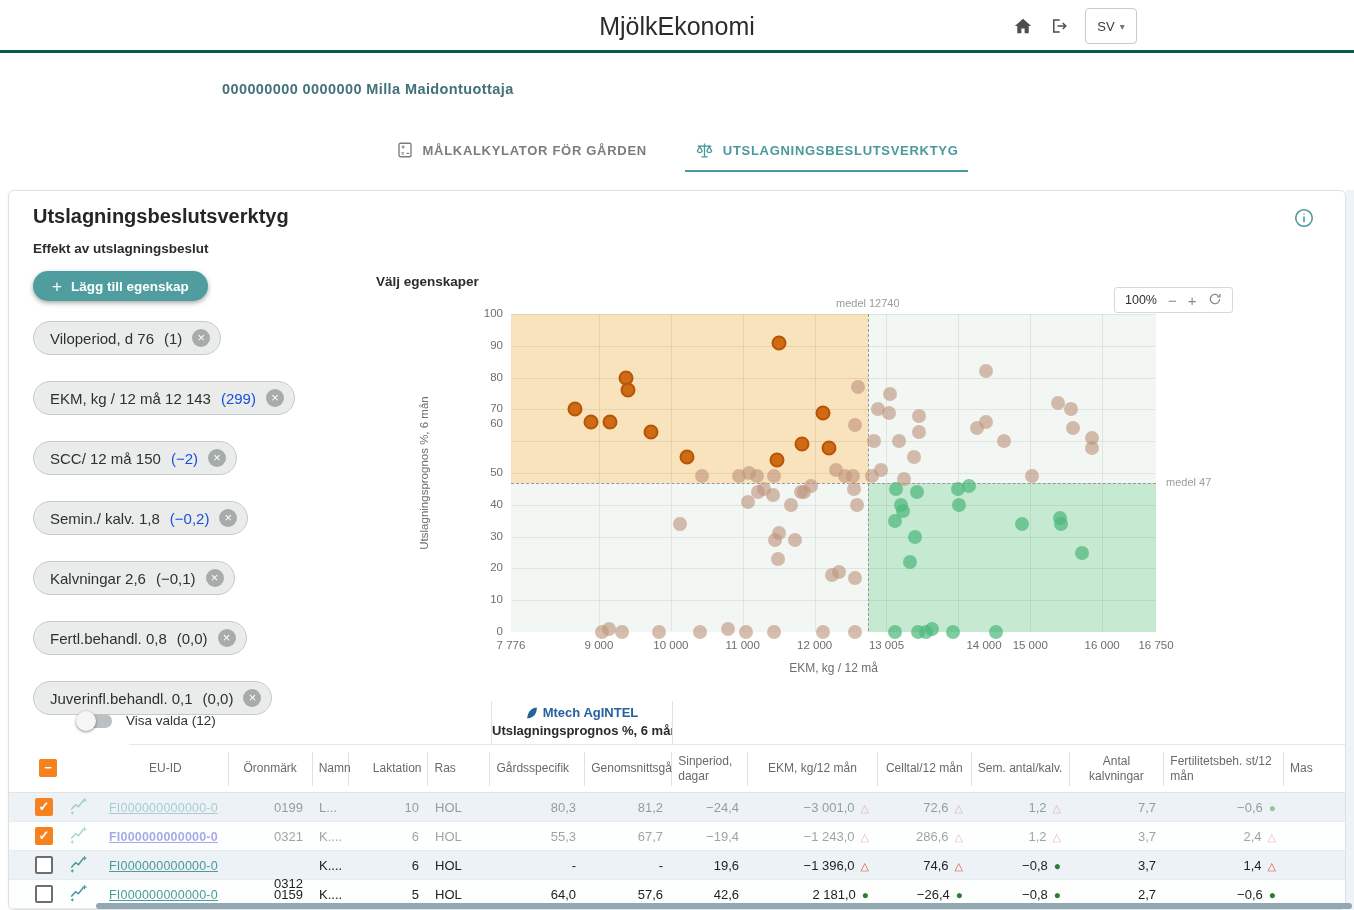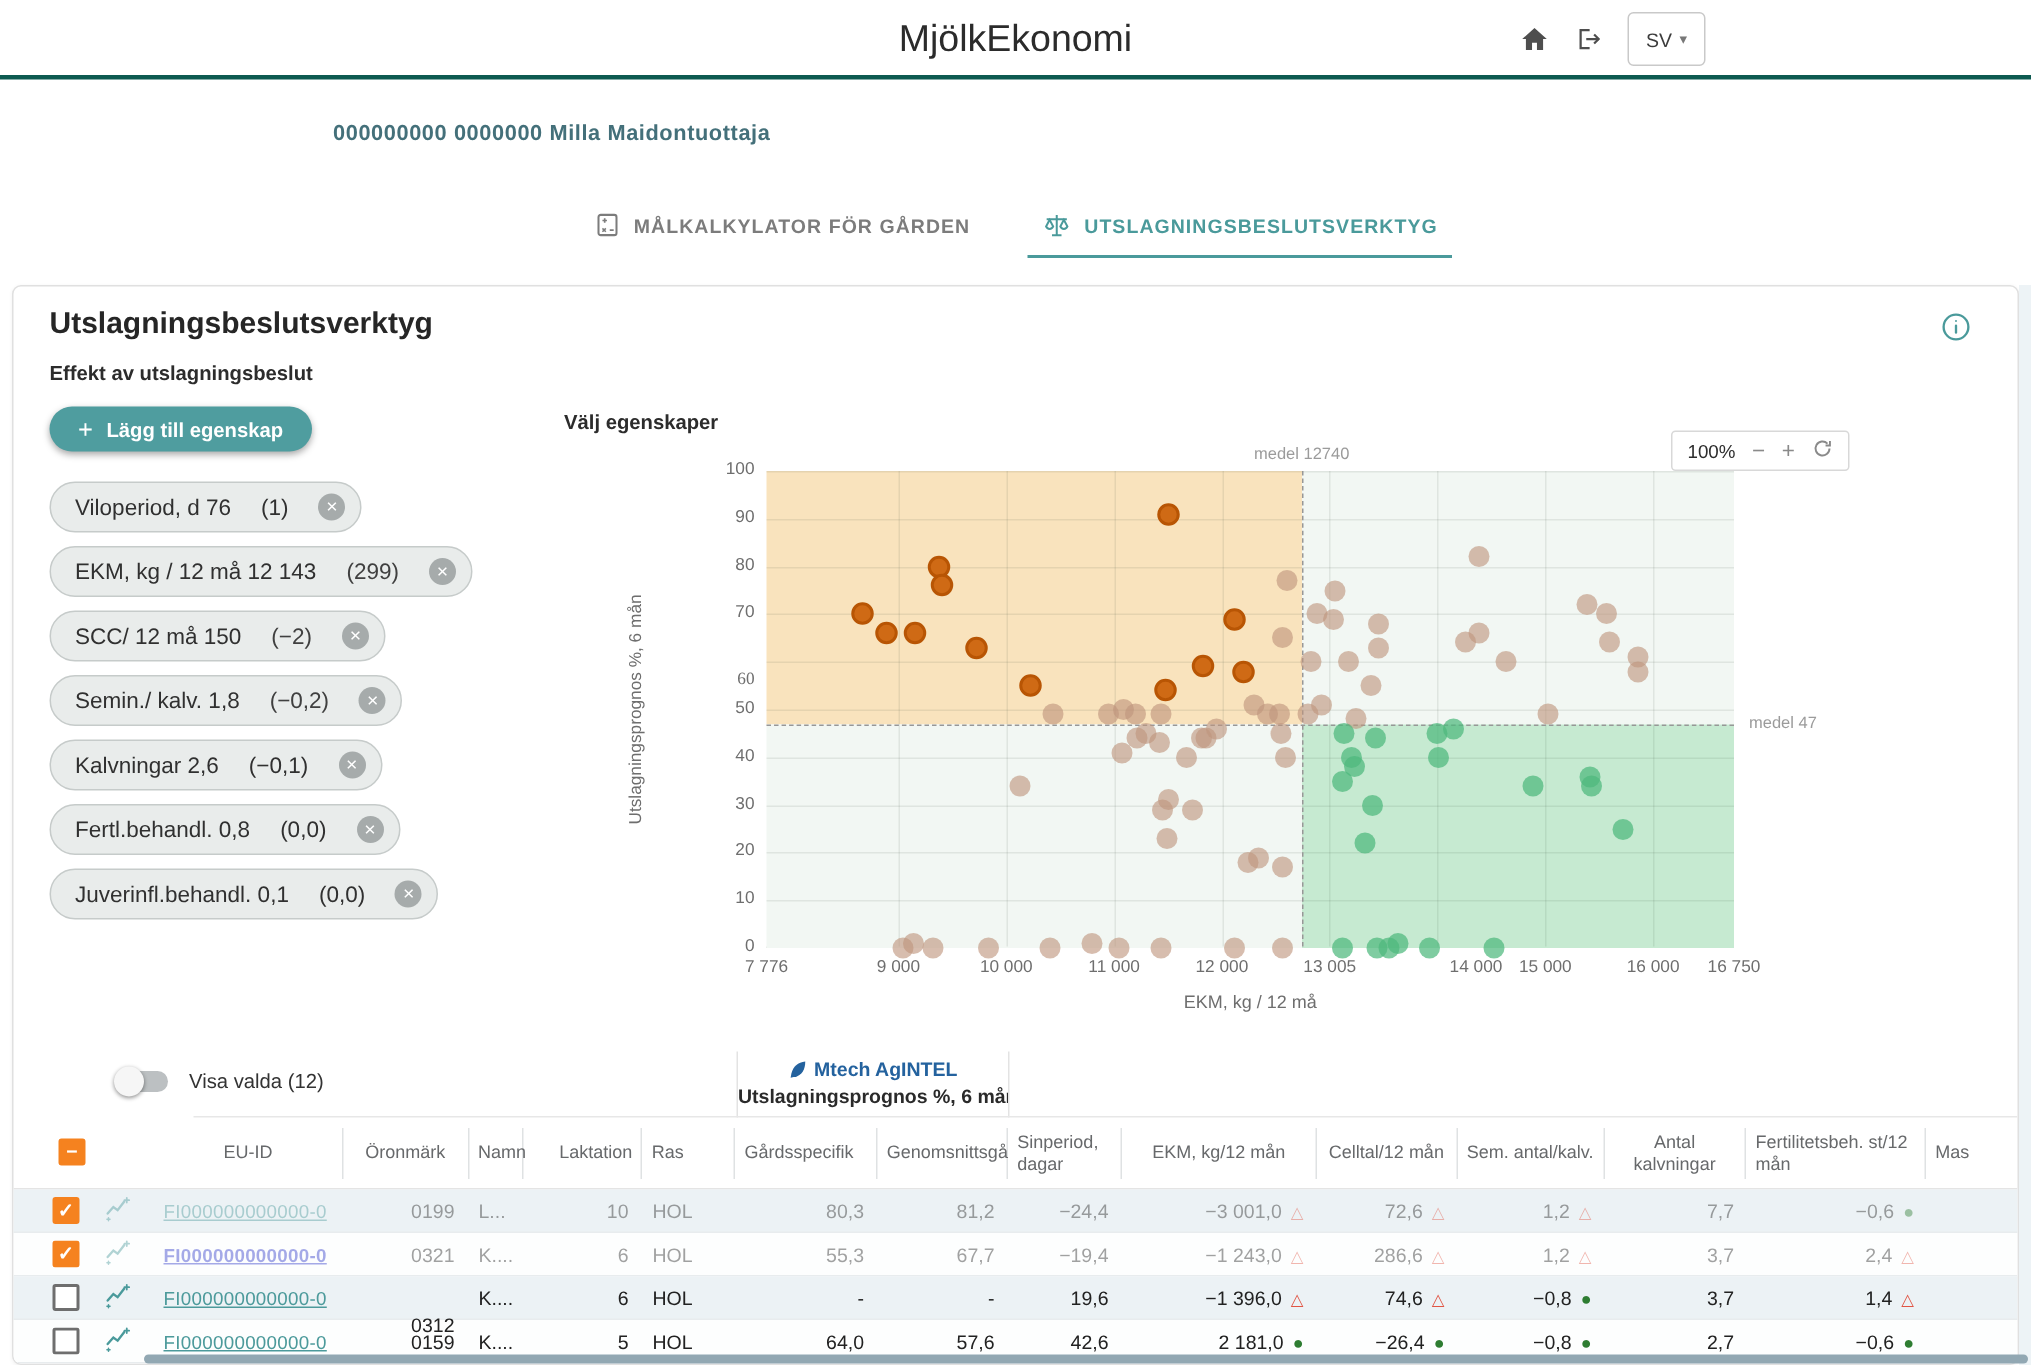--- a/index.html
+++ b/index.html
@@ -34,24 +34,24 @@
   .info-icn{position:absolute;right:30px;top:16px;cursor:pointer}
   .card-subtitle{position:absolute;left:24px;top:50px;font-size:13.5px;font-weight:600;color:#2c2c2c}
 
   
   .left-col{position:absolute;left:24px;top:80px;width:330px}
   .add-btn{display:inline-flex;align-items:center;gap:9px;background:#4f9d9f;color:#fff;border:none;
     border-radius:18px;height:30px;padding:0 19px;font-size:13.5px;font-weight:600;cursor:pointer;
     box-shadow:0 2px 5px rgba(0,0,0,.35);font-family:"Liberation Sans",sans-serif}
   .add-plus{font-size:17px;font-weight:400;line-height:1}
   .chips{margin-top:20px}
-  .chip{display:inline-flex;align-items:center;gap:20px;height:34px;padding:0 10px 0 16px;margin-bottom:9px;
+  .chip{display:inline-flex;align-items:center;gap:10px;height:34px;padding:0 10px 0 16px;margin-bottom:26px;
     background:#e9eceb;border:1px solid #c6cbca;border-radius:18px;font-size:15px;color:#303030;cursor:default;clear:both}
   .chip{display:flex;width:max-content}
-  .chip-val.green{color:#404040}
+  .chip-val.green{color:#1d4ed8}
   .chip-x{width:18px;height:18px;border-radius:50%;background:#a6abab;color:#fff;font-size:13px;
     line-height:18px;text-align:center;cursor:pointer;flex:0 0 18px}
 
   
   .chart-panel{position:absolute;left:357px;top:60px;width:975px;height:448px}
   .sel-label{position:absolute;left:10px;top:23px;font-size:13.5px;font-weight:700;color:#2c2c2c}
   .sel-pill{position:absolute;left:133px;top:14px;height:32px;border:1px solid #9ec9ca;color:#4a9a9b;
     background:#fff;border-radius:17px;padding:0 19px;font-size:14px;cursor:pointer;font-family:"Liberation Sans",sans-serif}
   .zoom-box{position:absolute;left:748px;top:36px;display:flex;align-items:center;gap:11px;
     border:1px solid #d8d8d8;border-radius:3px;background:#fff;padding:4px 10px;font-size:12.5px;color:#2e2e2e}
@@ -258,21 +258,21 @@
         <div class="ytick" style="top: 279.2px;">10</div>
         <div class="gridh" style="top: 254.4px;"></div>
         <div class="ytick" style="top: 247.4px;">20</div>
         <div class="gridh" style="top: 222.6px;"></div>
         <div class="ytick" style="top: 215.6px;">30</div>
         <div class="gridh" style="top: 190.8px;"></div>
         <div class="ytick" style="top: 183.8px;">40</div>
         <div class="gridh" style="top: 159px;"></div>
         <div class="ytick" style="top: 152px;">50</div>
         <div class="gridh" style="top: 127.2px;"></div>
-        <div class="ytick" style="top: 133px; font-family: Liberation Serif, serif;">60</div>
+        <div class="ytick" style="top: 103px;">60</div>
         <div class="gridh" style="top: 95.4px;"></div>
         <div class="ytick" style="top: 88.4px;">70</div>
         <div class="gridh" style="top: 63.6px;"></div>
         <div class="ytick" style="top: 56.6px;">80</div>
         <div class="gridh" style="top: 31.8px;"></div>
         <div class="ytick" style="top: 24.8px;">90</div>
         <div class="gridh" style="top: 0px;"></div>
         <div class="ytick" style="top: -7px;">100</div>
         <div class="meanv" style="left: 356.784px;"></div>
         <div class="meanh" style="top: 168.54px;"></div>

